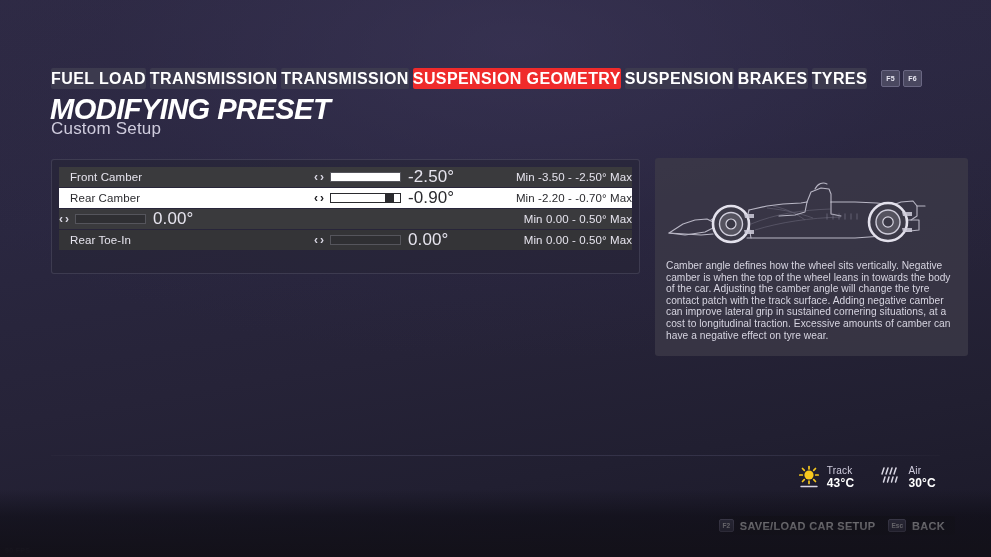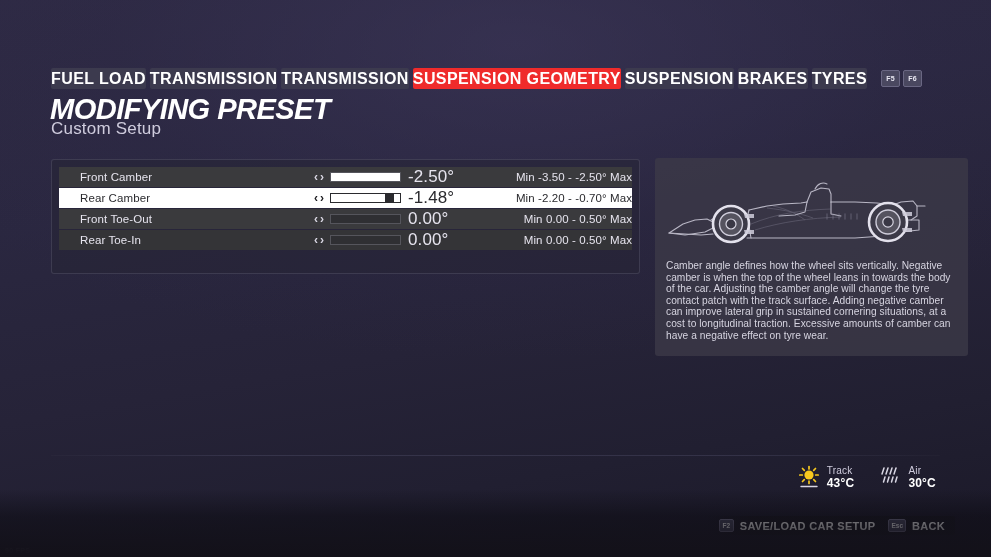--- a/index.html
+++ b/index.html
@@ -98,21 +98,21 @@
     margin-bottom: 1px;
     box-sizing: border-box;
   }
   .row:nth-child(odd) { background: #3a3a3d; }
   .row:nth-child(even) { background: #343437; }
   .row.selected {
     background: #ffffff;
     color: #2a2a2e;
   }
   .row-label {
-    padding-left: 21px;
+    padding-left: 11px;
     font-size: 11.5px;
     letter-spacing: 0.1px;
     width: 255px;
     box-sizing: border-box;
     white-space: nowrap;
   }
   .row-control {
     display: flex; align-items: center;
     width: 180px;
   }
@@ -302,27 +302,26 @@
       <div class="row-label">Rear Camber</div>
       <div class="row-control">
         <div class="arrows">
           <span class="arrow">‹</span>
           <span class="arrow">›</span>
         </div>
         <div class="bar">
           <div class="bar-fill" style="width:87%"></div>
           <div class="bar-knob" style="left:78%"></div>
         </div>
-        <div class="row-value">-1.48°</div>
+        <div class="row-value">-0.90°</div>
       </div>
       <div class="row-range">Min -2.20 - -0.70° Max</div>
     </div>
 
     <div class="row">
-      <div class="row-label">Front Toe-Out</div>
       <div class="row-control">
         <div class="arrows">
           <span class="arrow">‹</span>
           <span class="arrow">›</span>
         </div>
         <div class="bar">
           <div class="bar-fill" style="width:0%"></div>
         </div>
         <div class="row-value">0.00°</div>
       </div>

